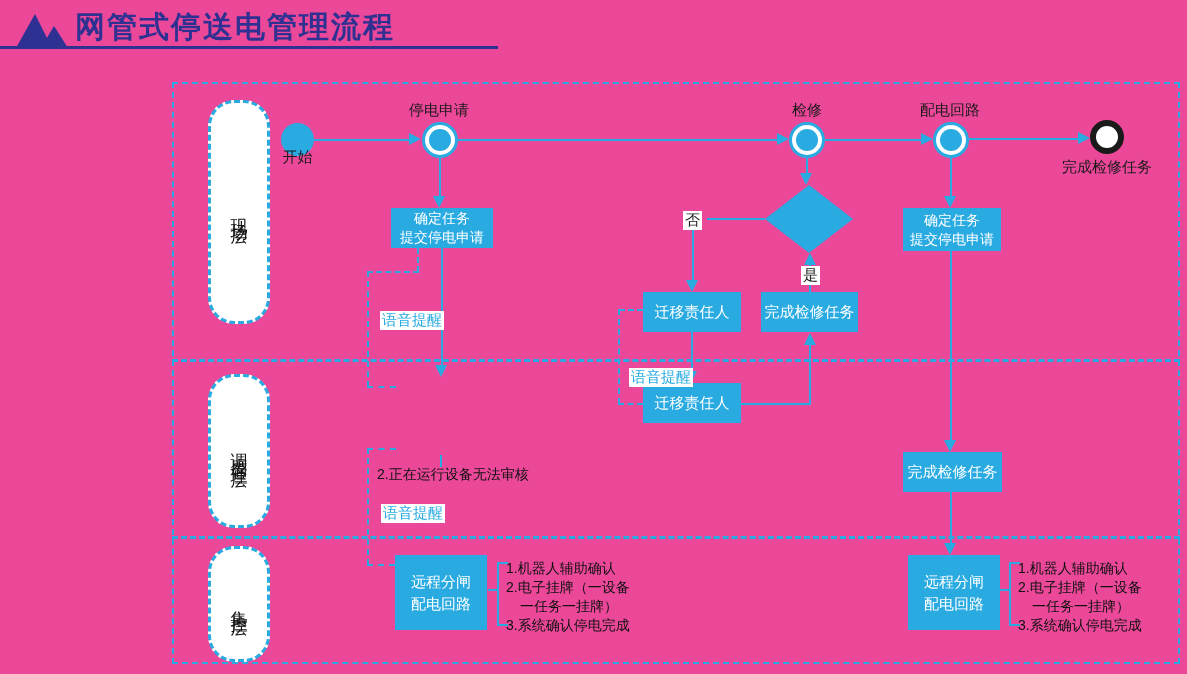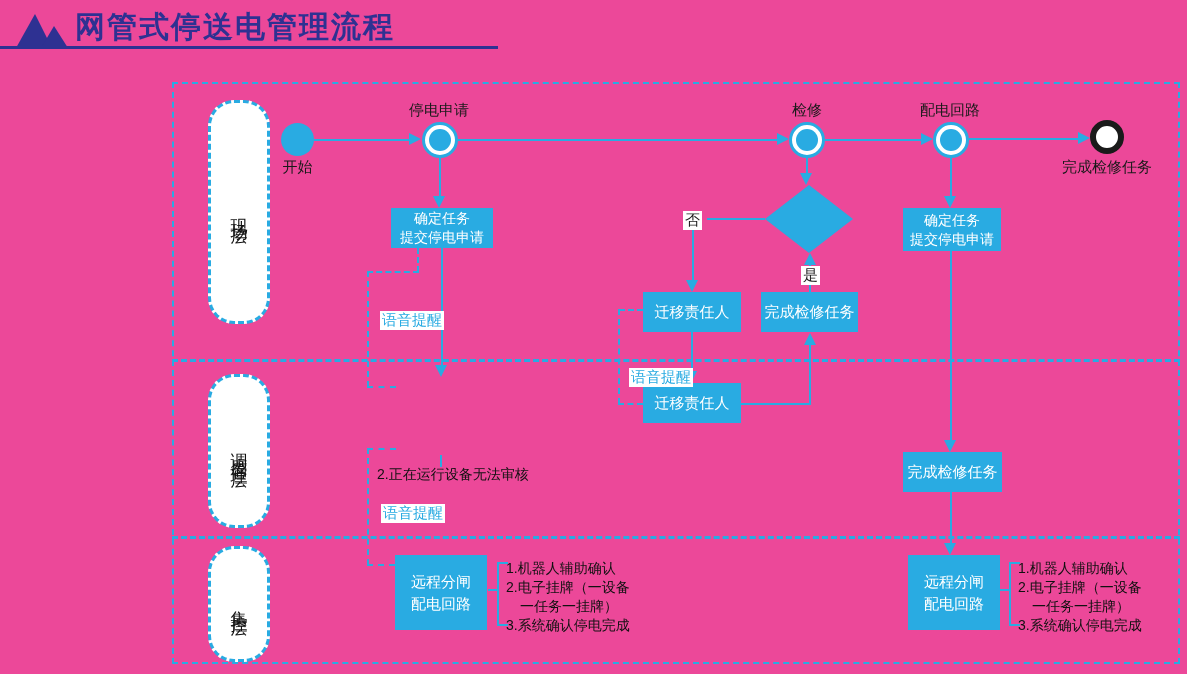--- a/index.html
+++ b/index.html
@@ -142,21 +142,21 @@
   <div class="vline" style="left:950px;top:157px;height:39px;"></div>
   <div class="arr d" style="left:944px;top:196px;"></div>
 
   <div class="vline" style="left:950px;top:251px;height:189px;"></div>
   <div class="arr d" style="left:944px;top:440px;"></div>
 
   <div class="vline" style="left:950px;top:492px;height:51px;"></div>
   <div class="arr d" style="left:944px;top:543px;"></div>
 
   <div class="start-circle"></div>
-  <div class="lbl center" style="left:281px;top:158px;width:33px;">开始</div>
+  <div class="lbl center" style="left:281px;top:148px;width:33px;">开始</div>
 
   <div class="event" style="left:422px;top:122px;">
     <span class="event-dot"></span>
   </div>
   <div class="lbl" style="left:409px;top:101px;">停电申请</div>
 
   <div class="event" style="left:789px;top:122px;">
     <span class="event-dot"></span>
   </div>
   <div class="lbl" style="left:792px;top:101px;text-align:center;">检修</div>

